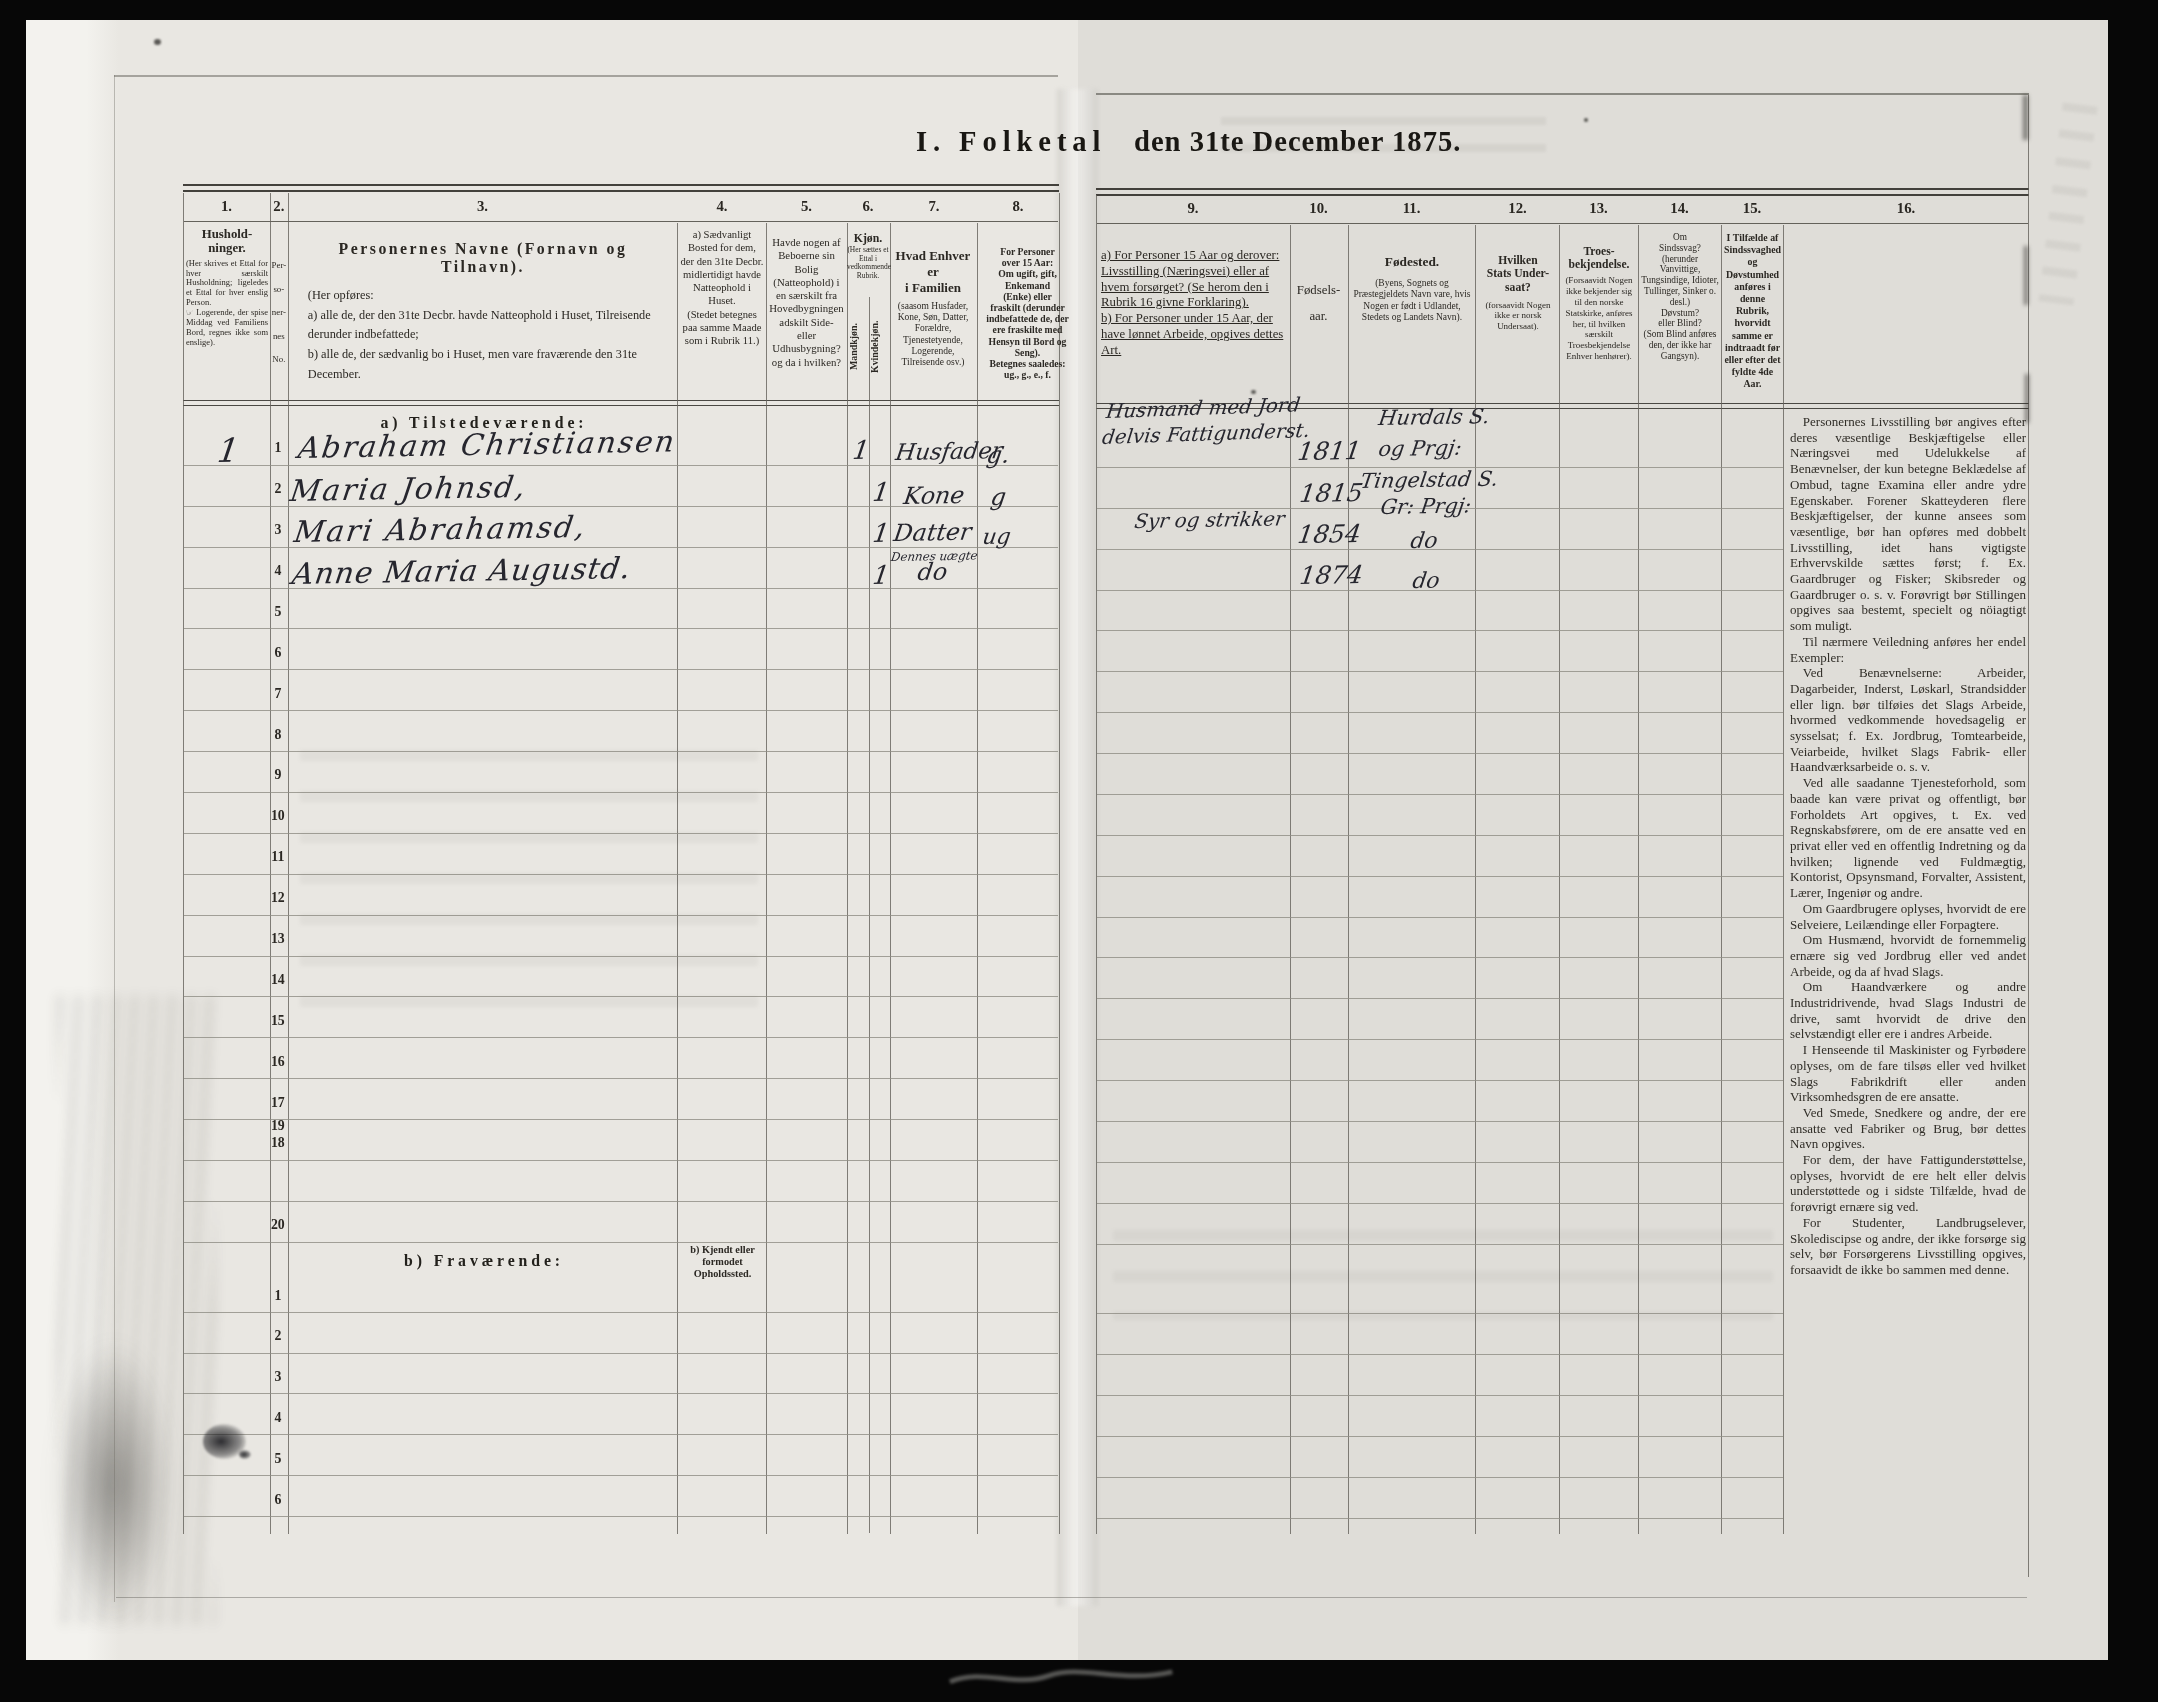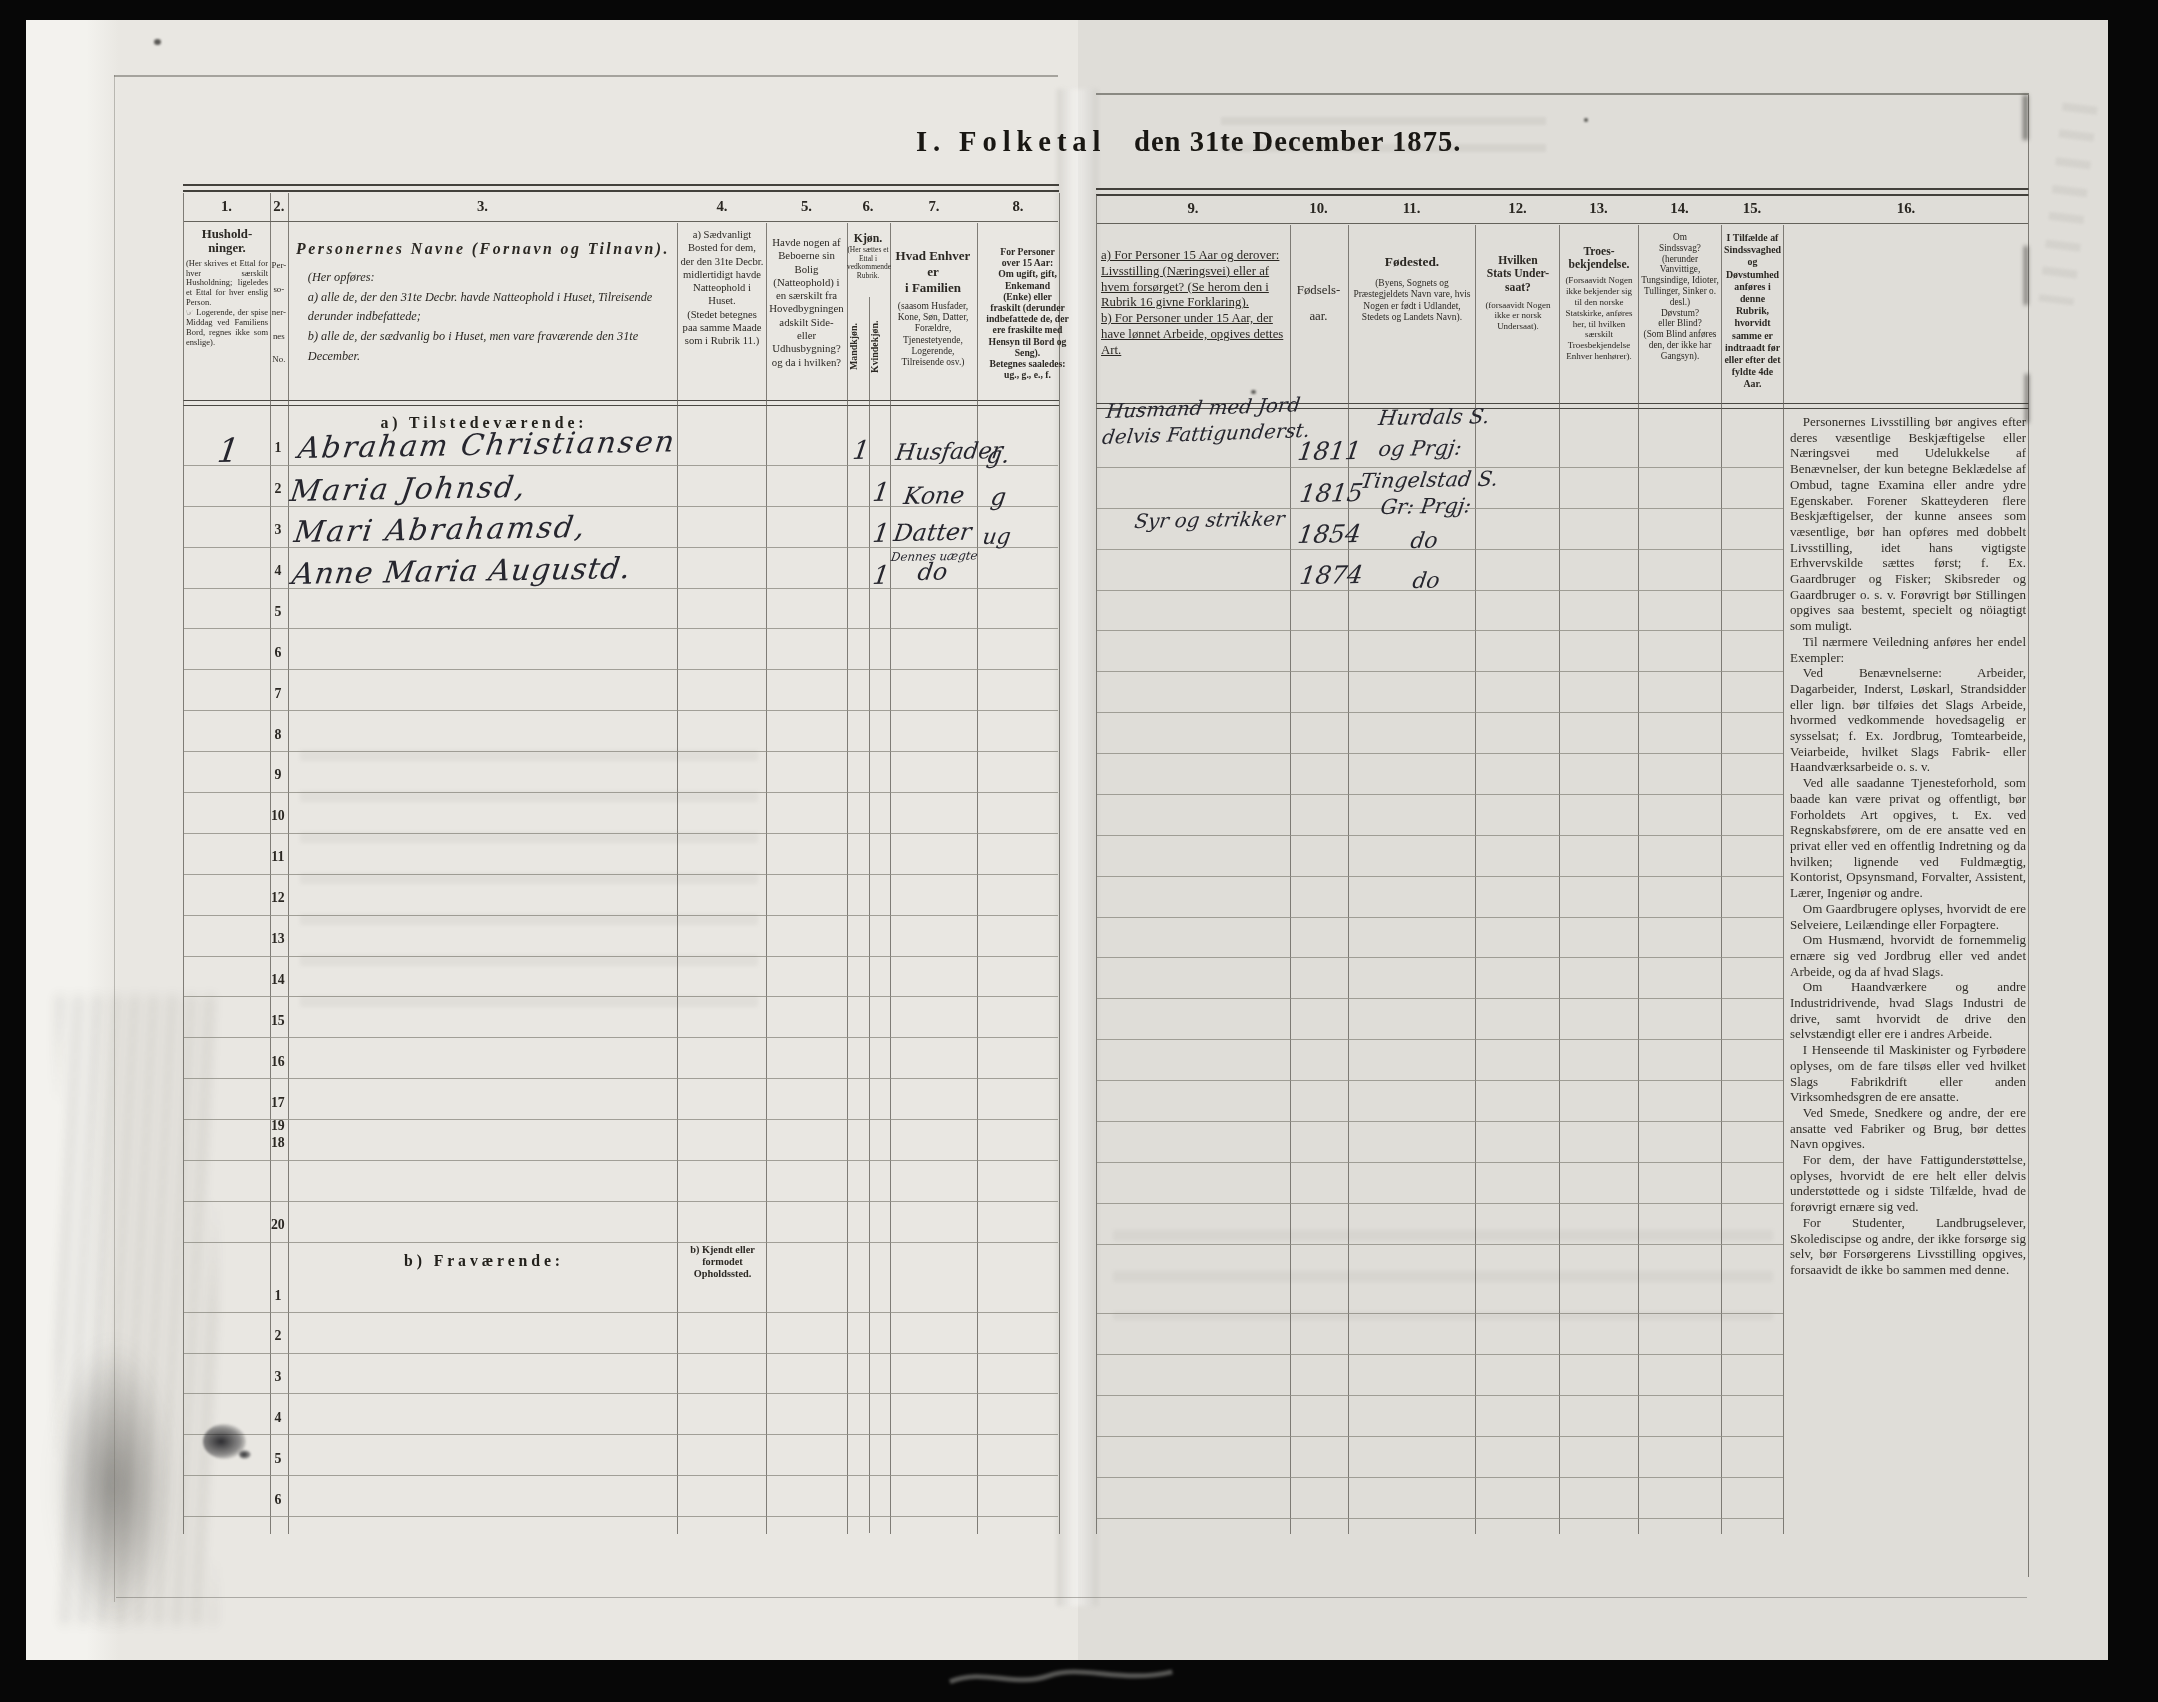--- a/index.html
+++ b/index.html
@@ -178,21 +178,21 @@
     <div class="hn" style="font-size:8.5px;line-height:9.9px;margin-top:3px;text-align:justify;font-family:'Liberation Serif','DejaVu Sans',serif;">(Her skrives et Ettal for hver særskilt Husholdning; ligeledes et Ettal for hver enslig Person.
 ☞ Logerende, der spise Middag ved Familiens Bord, regnes ikke som enslige).</div>
   </div>
   <div class="hcol" style="left:269px;width:19.7px;top:254px;">
     <div class="hn" style="font-size:8.9px;line-height:23.6px;">Per-
 so-
 ner-
 nes
 No.</div>
   </div>
-  <div class="hcol" style="left:294px;width:378px;top:240px;font-style:italic;">
+  <div class="hcol" style="left:294px;width:378px;top:240px;">
     <div class="ht" style="font-size:15.8px;letter-spacing:2.5px;">Personernes Navne (Fornavn og Tilnavn).</div>
     <div class="hn" style="font-size:12.3px;line-height:19.7px;margin-top:9.9px;text-align:left;padding:0 13.8px;">(Her opføres:
 a) alle de, der den 31te Decbr. havde Natteophold i Huset, Tilreisende derunder indbefattede;
 b) alle de, der sædvanlig bo i Huset, men vare fraværende den 31te December.</div>
   </div>
   <div class="hcol" style="left:680px;width:84px;top:228px;">
     <div class="hn" style="font-size:10.6px;line-height:13.3px;">a) Sædvanligt Bosted for dem, der den 31te Decbr. midlertidigt havde Natteophold i Huset.
 (Stedet betegnes paa samme Maade som i Rubrik 11.)</div>
   </div>
   <div class="hcol" style="left:769px;width:75px;top:236px;">

